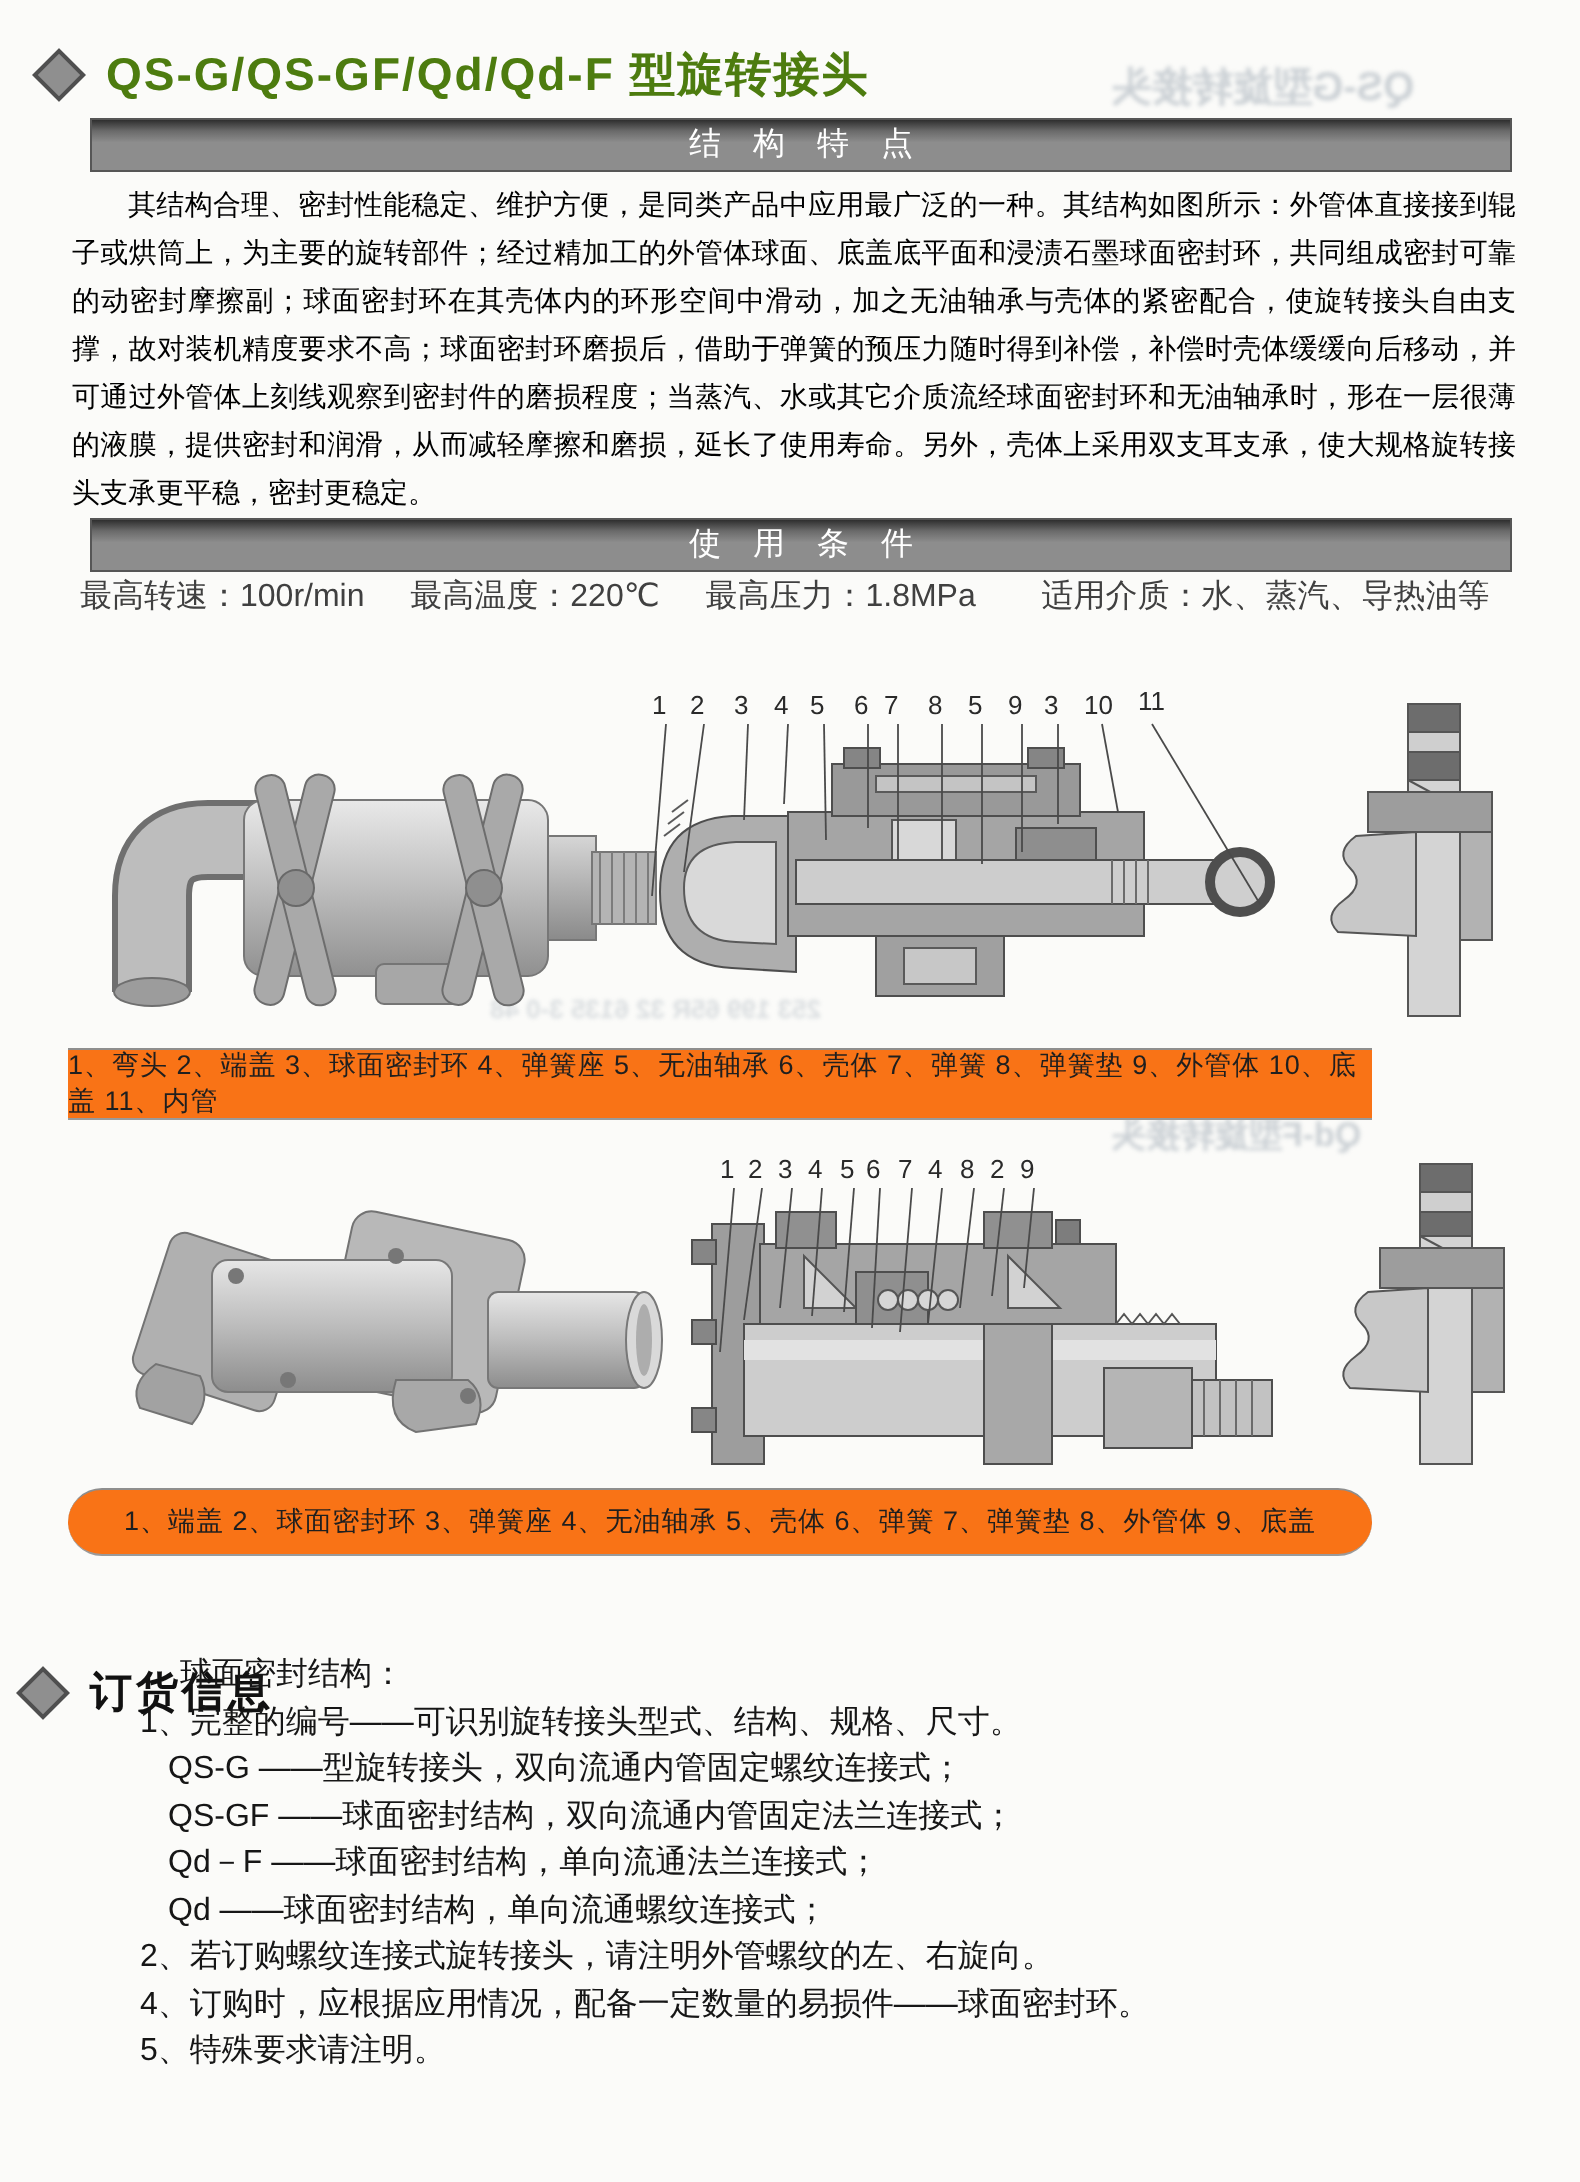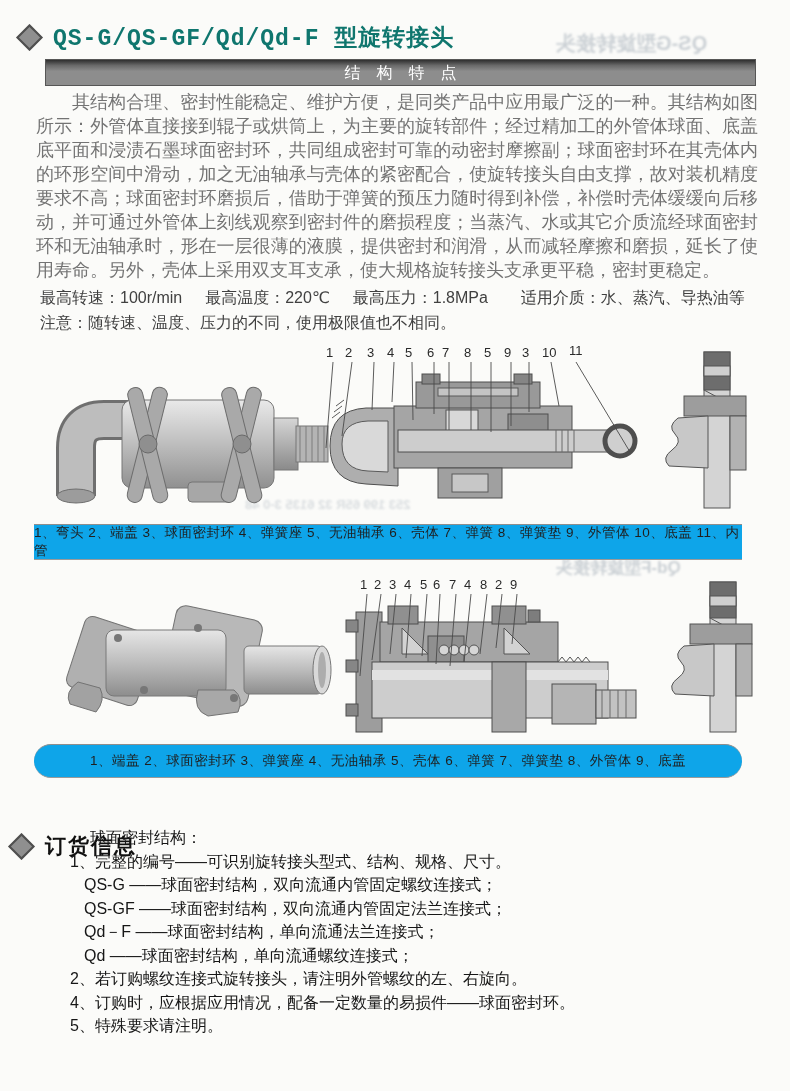--- a/index.html
+++ b/index.html
@@ -2,35 +2,35 @@
 <html><head>
 <meta charset="utf-8">
 <style>
   html,body{margin:0;padding:0;background:#e8e8e6;}
   .page{position:relative;width:790px;height:1091px;margin:0 auto;background:#fbfbf9;
         font-family:"Liberation Sans","DejaVu Sans",sans-serif;color:#1c1c1c;overflow:hidden;}
   
   .title-row{position:absolute;top:22px;left:14px;display:flex;align-items:center;}
   .diamond{width:15px;height:15px;background:#8f8f8f;border:2px solid #4f4f4f;
            transform:rotate(45deg);margin:0 14px 0 6px;flex:0 0 auto;}
-  .page-title{font-size:23px;font-weight:bold;letter-spacing:1px;color:#0f766e;font-family:Liberation Mono, monospace;}
+  .page-title{font-size:23px;font-weight:bold;letter-spacing:1px;color:#4d7c0f;}
   
   .banner{position:absolute;left:45px;width:709px;height:25px;
           background:linear-gradient(180deg,#2f2f2f 0%,#6a6a6a 22%,#8d8d8d 45%,#8d8d8d 100%);
           border:1px solid #565656;color:#ffffff;font-weight:normal;font-size:16px;
           letter-spacing:16px;text-indent:16px;text-align:center;line-height:25px;}
-  .para{position:absolute;left:36px;width:722px;font-size:18px;line-height:24px;
-        text-align:justify;text-indent:2em;color:#737373;}
+  .para{position:absolute;left:36px;width:722px;font-size:14px;line-height:24px;
+        text-align:justify;text-indent:2em;color:#000000;}
   .cond{position:absolute;left:40px;width:720px;font-size:16px;color:#404040;}
   
   .figure{position:absolute;left:30px;width:730px;}
   .figure svg{position:absolute;}
   .callout{position:absolute;font-size:13px;color:#2a2a2a;line-height:13px;}
   .overlay{position:absolute;left:0;top:0;pointer-events:none;}
-  .caption-bar{position:absolute;left:34px;width:708px;background:#0ea5e9;
+  .caption-bar{position:absolute;left:34px;width:652px;background:#f97316;
                border-top:1px solid #8e8e8e;border-bottom:1px solid #9a9a9a;
                display:flex;align-items:center;justify-content:center;
                font-size:13.5px;color:#1f1f1f;letter-spacing:.5px;}
   
   .sec2-row{position:absolute;top:832px;left:6px;display:flex;align-items:center;}
   .sec2-title{font-size:21px;font-weight:bold;color:#111;letter-spacing:2px;}
   .order-list{position:absolute;top:826px;left:70px;width:660px;font-size:16px;color:#161616;}
   .order-line{height:23.5px;line-height:23.5px;white-space:nowrap;}
   .order-intro{padding-left:20px;}
   .order-sub{padding-left:14px;}
@@ -49,31 +49,31 @@
 
   <div class="title-row">
     <span class="diamond"></span>
     <span class="page-title">QS-G/QS-GF/Qd/Qd-F 型旋转接头</span>
   </div>
 
   <div class="banner" style="top:59px;">结构特点</div>
 
   <div class="para" style="top:90px;">其结构合理、密封性能稳定、维护方便，是同类产品中应用最广泛的一种。其结构如图所示：外管体直接接到辊子或烘筒上，为主要的旋转部件；经过精加工的外管体球面、底盖底平面和浸渍石墨球面密封环，共同组成密封可靠的动密封摩擦副；球面密封环在其壳体内的环形空间中滑动，加之无油轴承与壳体的紧密配合，使旋转接头自由支撑，故对装机精度要求不高；球面密封环磨损后，借助于弹簧的预压力随时得到补偿，补偿时壳体缓缓向后移动，并可通过外管体上刻线观察到密封件的磨损程度；当蒸汽、水或其它介质流经球面密封环和无油轴承时，形在一层很薄的液膜，提供密封和润滑，从而减轻摩擦和磨损，延长了使用寿命。另外，壳体上采用双支耳支承，使大规格旋转接头支承更平稳，密封更稳定。</div>
 
+  <div class="banner" style="top:259px;">使用条件</div>
 
   <div class="cond" style="top:288px;">
     <span>最高转速：</span><span>100r/min</span>
     <span style="display:inline-block;width:14px;"></span>
     <span>最高温度：</span><span>220℃</span>
     <span style="display:inline-block;width:14px;"></span>
     <span>最高压力：</span><span>1.8MPa</span>
     <span style="display:inline-block;width:24px;"></span>
     <span>适用介质：</span><span>水、蒸汽、导热油等</span>
   </div>
-  <div class="cond" style="top:313px;">注意：随转速、温度、压力的不同，使用极限值也不相同。</div>
 
   <div class="figure" style="top:340px;height:182px;">
 
     <svg style="left:8px;top:34px;" width="292" height="144" viewBox="0 0 292 144">
       <defs>
         <linearGradient id="m1" x1="0" y1="0" x2="0" y2="1">
           <stop offset="0" stop-color="#e9e9e9"></stop>
             <stop offset=".45" stop-color="#c2c2c2"></stop>
             <stop offset="1" stop-color="#909090"></stop>
         </linearGradient>
@@ -284,21 +284,21 @@
   <div class="caption-bar" style="top:744px;height:32px;border-radius:17px;">1、端盖 2、球面密封环 3、弹簧座 4、无油轴承 5、壳体 6、弹簧 7、弹簧垫 8、外管体 9、底盖</div>
 
   <div class="sec2-row">
     <span class="diamond"></span>
     <span class="sec2-title">订货信息</span>
   </div>
 
   <div class="order-list">
     <div class="order-line order-intro">球面密封结构：</div>
     <div class="order-line">1、完整的编号——可识别旋转接头型式、结构、规格、尺寸。</div>
-    <div class="order-line order-sub">QS-G ——球面密封结构，双向流通内管固定螺纹连接式；</div>
+    <div class="order-line order-sub">QS-G ——型旋转接头，双向流通内管固定螺纹连接式；</div>
     <div class="order-line order-sub">QS-GF ——球面密封结构，双向流通内管固定法兰连接式；</div>
     <div class="order-line order-sub">Qd－F ——球面密封结构，单向流通法兰连接式；</div>
     <div class="order-line order-sub">Qd ——球面密封结构，单向流通螺纹连接式；</div>
     <div class="order-line">2、若订购螺纹连接式旋转接头，请注明外管螺纹的左、右旋向。</div>
     <div class="order-line">4、订购时，应根据应用情况，配备一定数量的易损件——球面密封环。</div>
     <div class="order-line">5、特殊要求请注明。</div>
   </div>
 
 </div>
 

